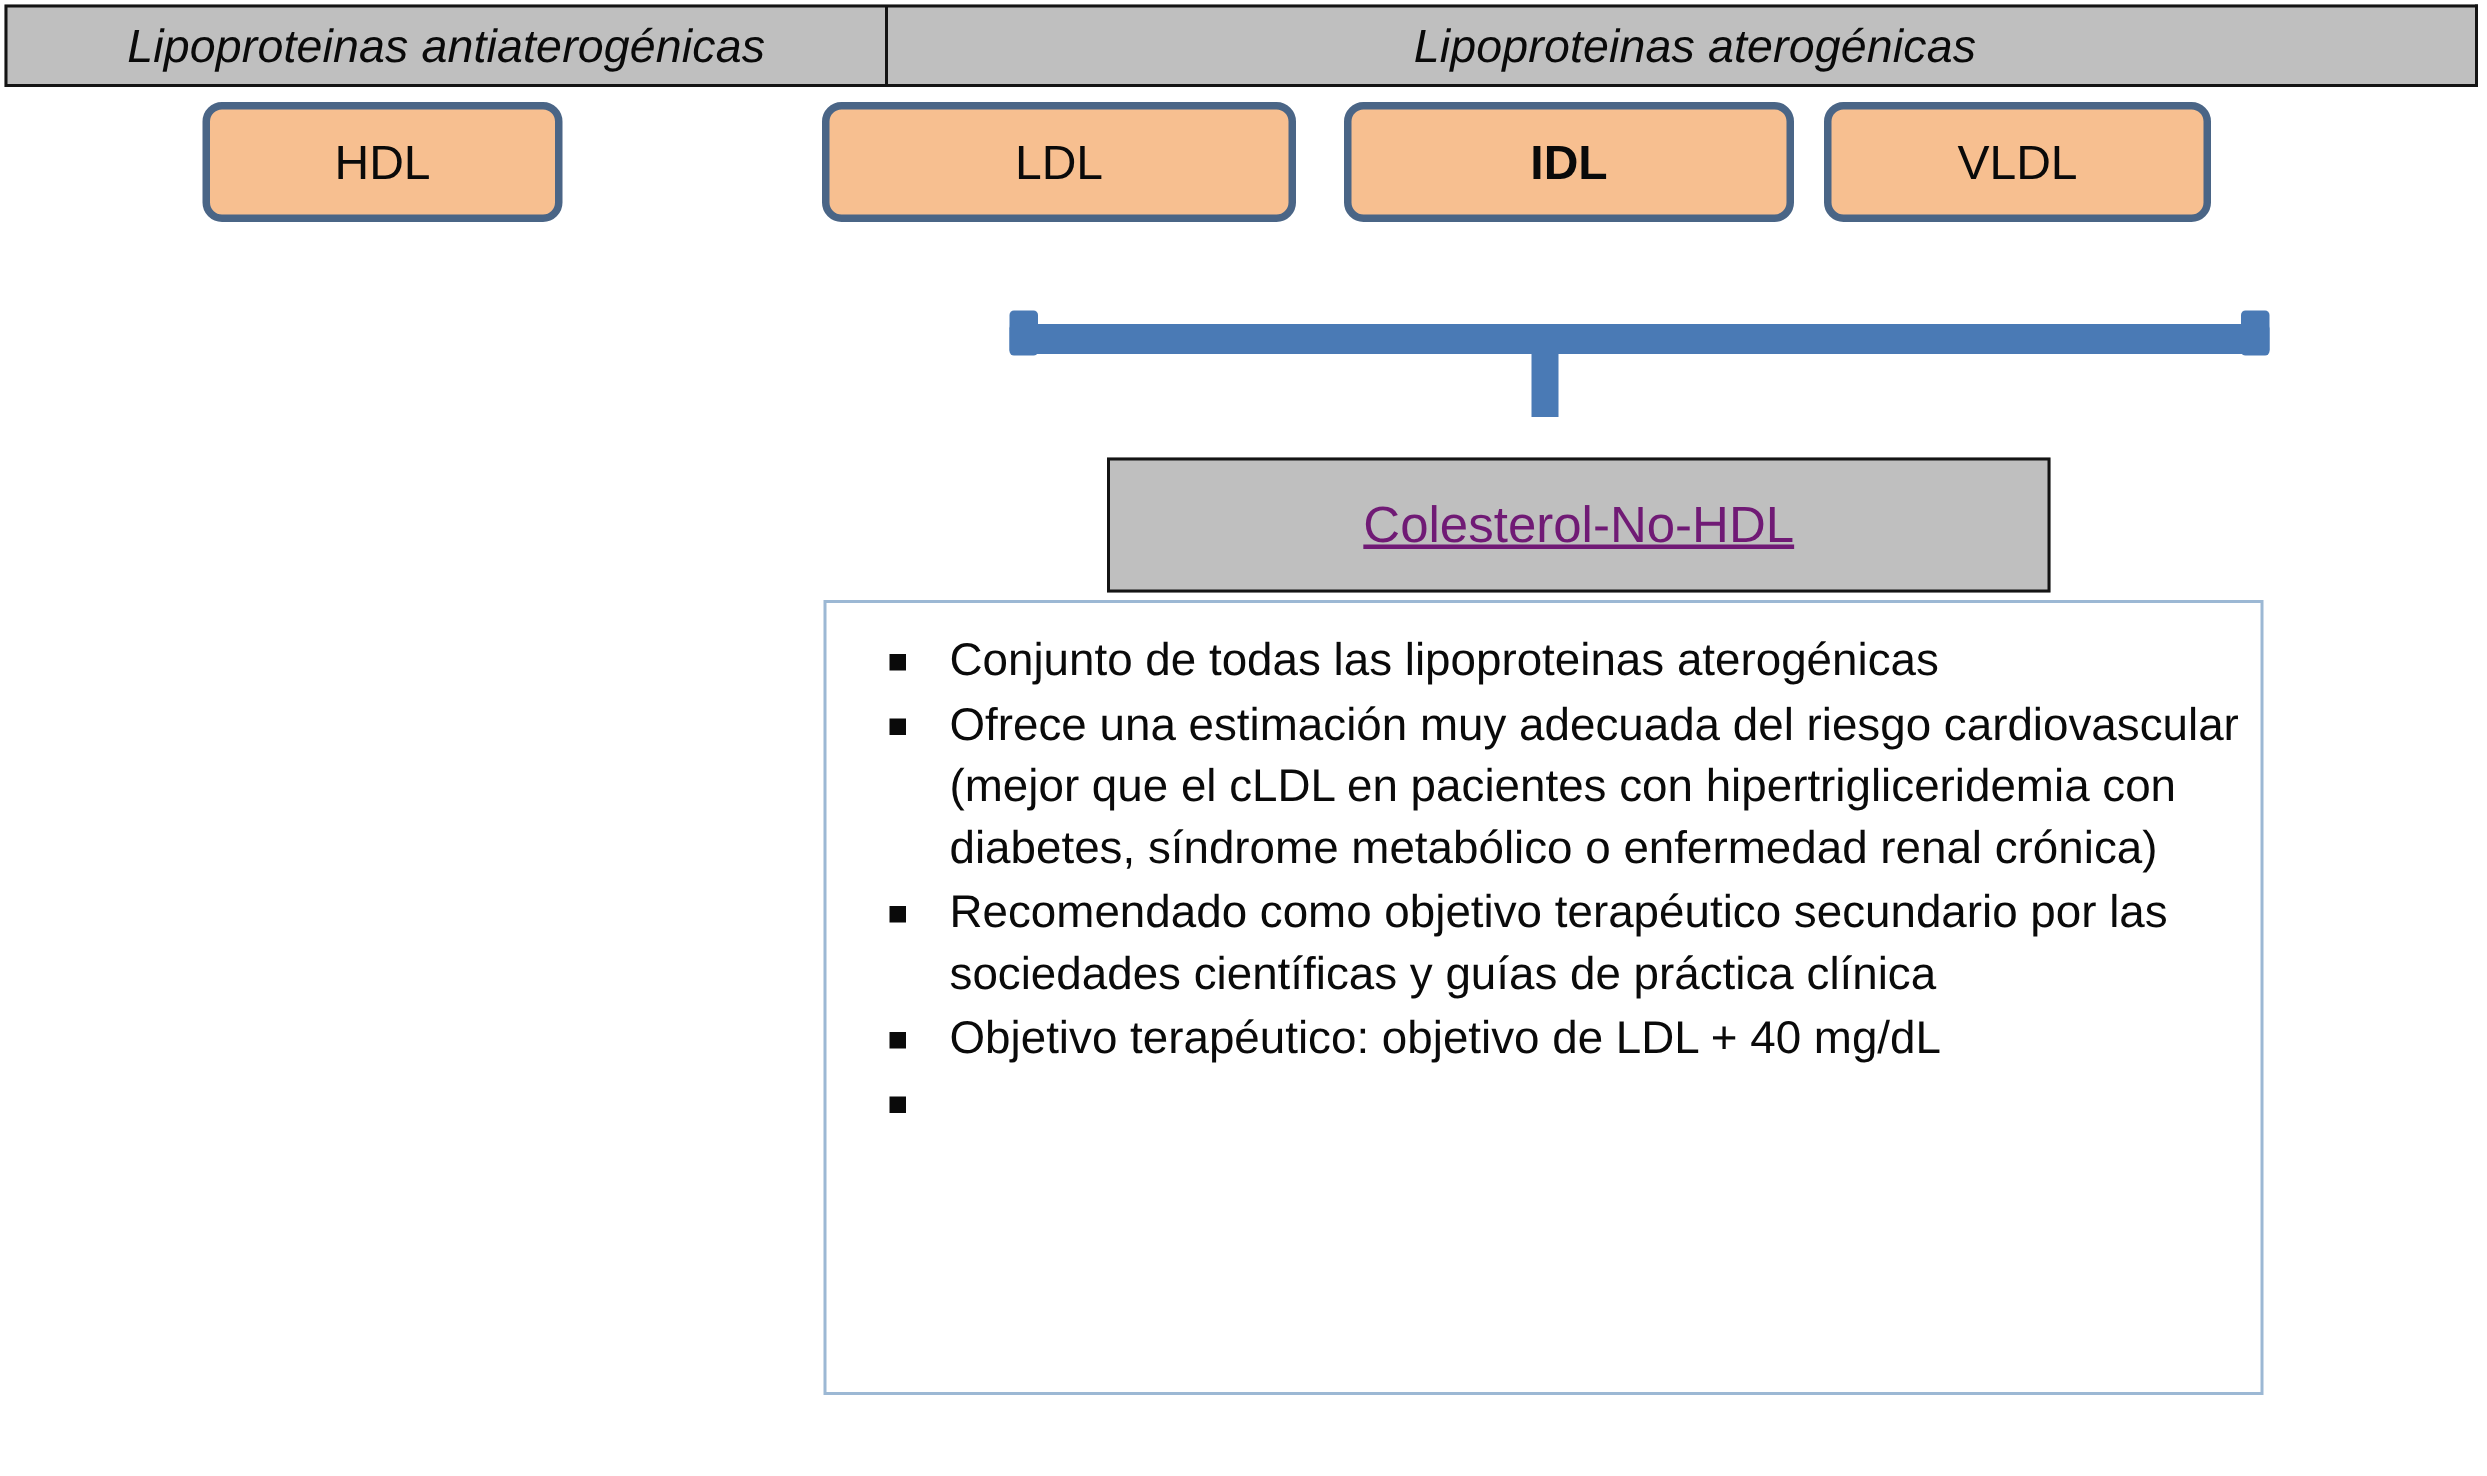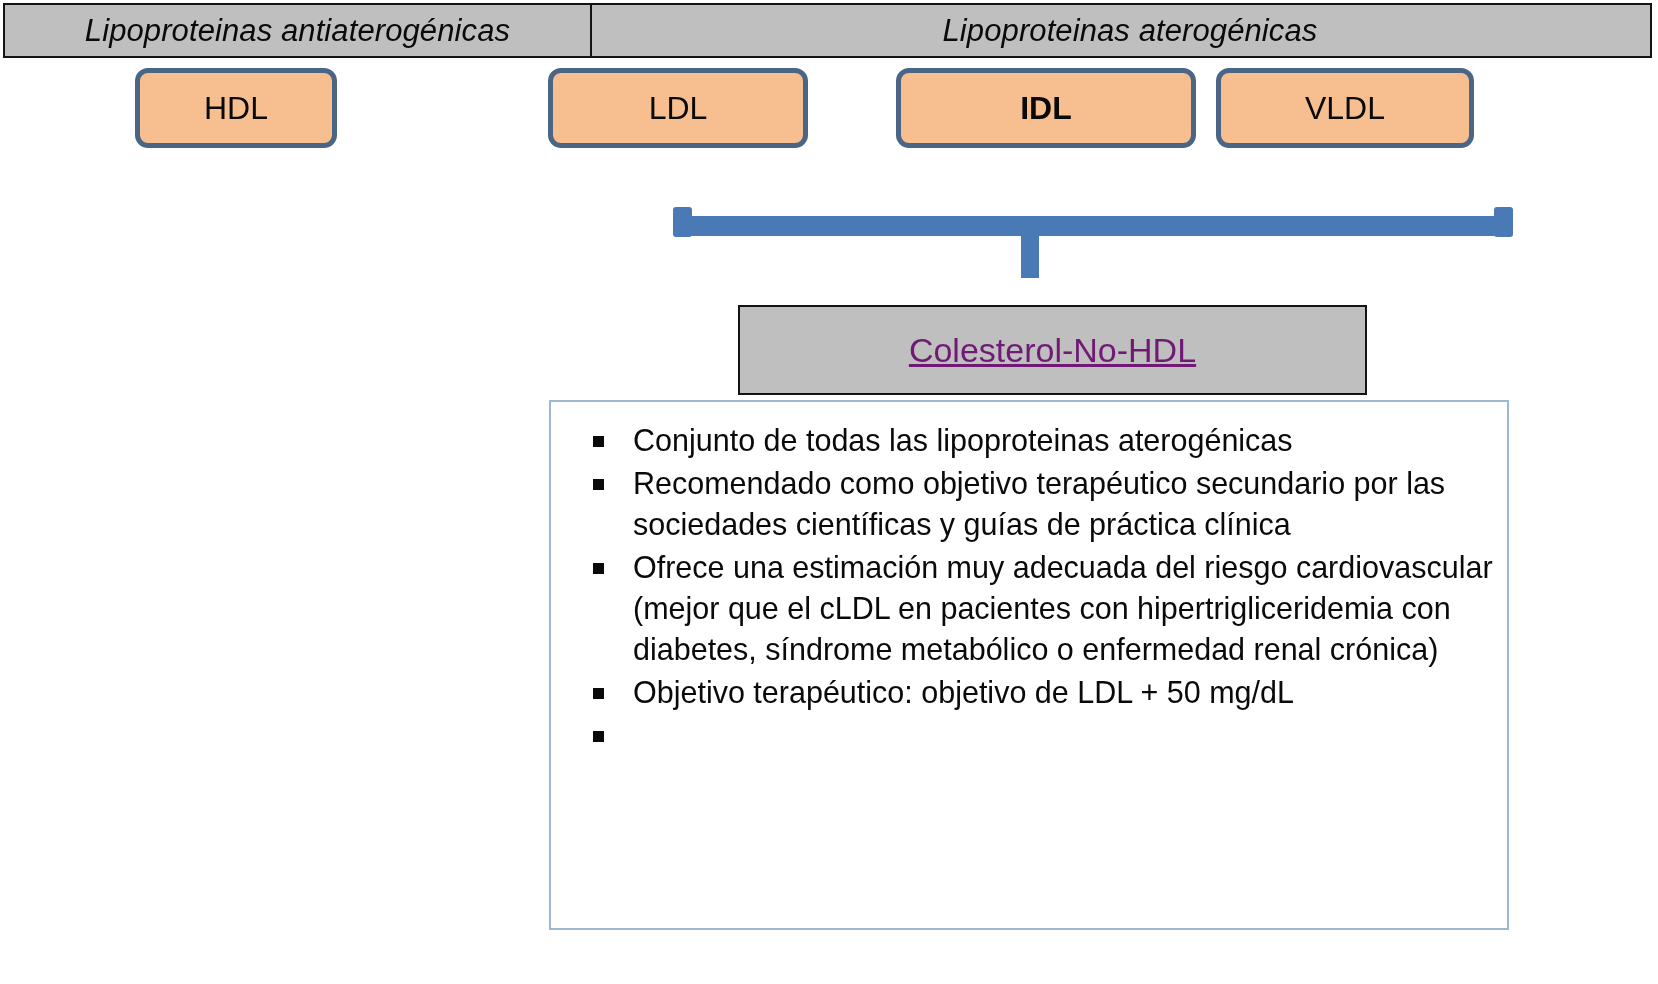--- a/index.html
+++ b/index.html
@@ -55,22 +55,22 @@
     background: #f7bf90;
     border: 5px solid #4a6586;
     border-radius: 13px;
     box-sizing: border-box;
     display: flex;
     align-items: center;
     justify-content: center;
     font-size: 32px;
     color: #0a0a0a;
   }
-  #lipo-box-hdl  { left: 135px;  top: 68px; width: 202px; }
-  #lipo-box-ldl  { left: 548px;  top: 68px; width: 260px; }
+  #lipo-box-hdl  { left: 135px;  top: 68px; width: 240px; }
+  #lipo-box-ldl  { left: 548px;  top: 68px; width: 316px; }
   #lipo-box-idl  { left: 896px;  top: 68px; width: 300px; font-weight: bold; }
   #lipo-box-vldl { left: 1216px; top: 68px; width: 258px; }
 
   
   #bracket {
     position: absolute;
     left: 0;
     top: 0;
     width: 1658px;
     height: 300px;
@@ -156,27 +156,27 @@
 <div id="cholesterol-box">Colesterol-No-HDL</div>
 
 <div id="details-panel">
   <ul id="details-list">
     <li class="detail-item">
       <span class="detail-bullet"></span>
       <span>Conjunto de todas las lipoproteinas aterogénicas</span>
     </li>
     <li class="detail-item">
       <span class="detail-bullet"></span>
+      <span>Ofrece una estimación muy adecuada del riesgo cardiovascular (mejor que el cLDL en pacientes con hipertrigliceridemia con diabetes, síndrome metabólico o enfermedad renal crónica)</span>
+    </li>
+    <li class="detail-item">
+      <span class="detail-bullet"></span>
       <span>Recomendado como objetivo terapéutico secundario por las sociedades científicas y guías de práctica clínica</span>
     </li>
     <li class="detail-item">
       <span class="detail-bullet"></span>
-      <span>Ofrece una estimación muy adecuada del riesgo cardiovascular (mejor que el cLDL en pacientes con hipertrigliceridemia con diabetes, síndrome metabólico o enfermedad renal crónica)</span>
-    </li>
-    <li class="detail-item">
-      <span class="detail-bullet"></span>
-      <span>Objetivo terapéutico: objetivo de LDL + 50 mg/dL</span>
+      <span>Objetivo terapéutico: objetivo de LDL + 40 mg/dL</span>
     </li>
     <li class="detail-item">
       <span class="detail-bullet"></span>
     </li>
   </ul>
 </div>
 
 </body></html>

